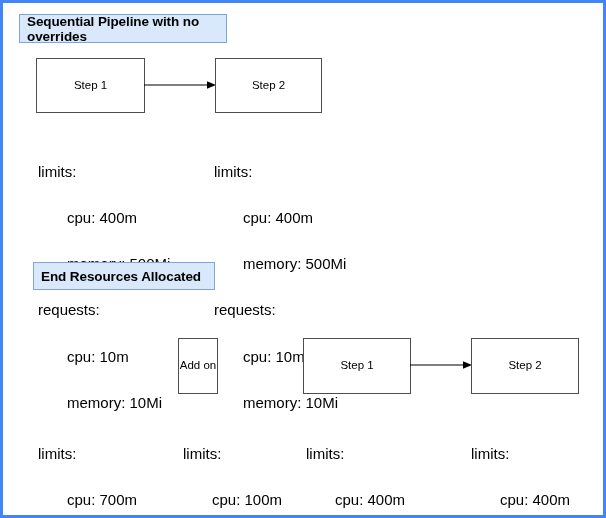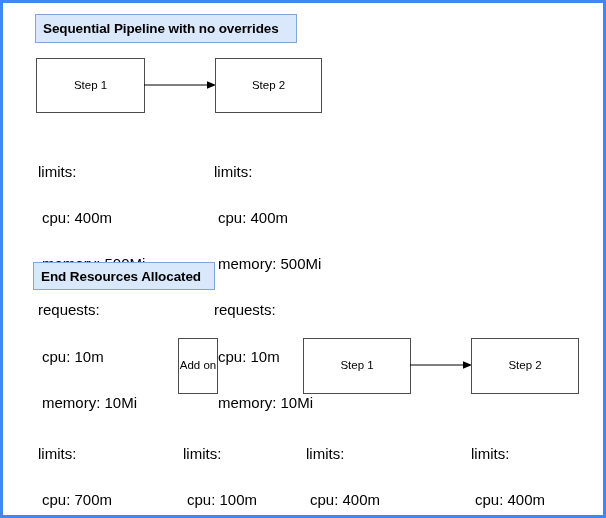--- a/index.html
+++ b/index.html
@@ -27,22 +27,22 @@
     box-sizing: border-box;
     display: flex;
     align-items: center;
     padding-left: 7px;
     font-size: 13.5px;
     font-weight: bold;
     color: #000000;
     letter-spacing: -0.1px;
   }
   #hdr-pipeline {
-    left: 32px;  top: 11px;
-    width: 262px; height: 29px;
+    left: 16px;  top: 11px;
+    width: 208px; height: 29px;
   }
   #hdr-endres {
     left: 30px;  top: 259px;
     width: 182px; height: 28px;
   }
   
   .node {
     position: absolute;
     background: #ffffff;
     border: 1.3px solid #4d4d4d;
@@ -75,21 +75,21 @@
 
   
   .res-block {
     position: absolute;
     font-size: 15px;
     color: #000000;
     line-height: 15.4px;
     white-space: pre;
   }
   .res-block .lvl0 { margin-left: 0px; }
-  .res-block .lvl1 { margin-left: 4px; }
+  .res-block .lvl1 { margin-left: 29px; }
 
   #res-top-1 { left: 35px;  top: 130px; }
   #res-top-2 { left: 211px; top: 130px; }
 
   #res-bot-1 { left: 35px;  top: 412px; }
   #res-bot-2 { left: 180px; top: 412px; }
   #res-bot-3 { left: 303px; top: 412px; }
   #res-bot-4 { left: 468px; top: 412px; }
 </style>
 </head>

